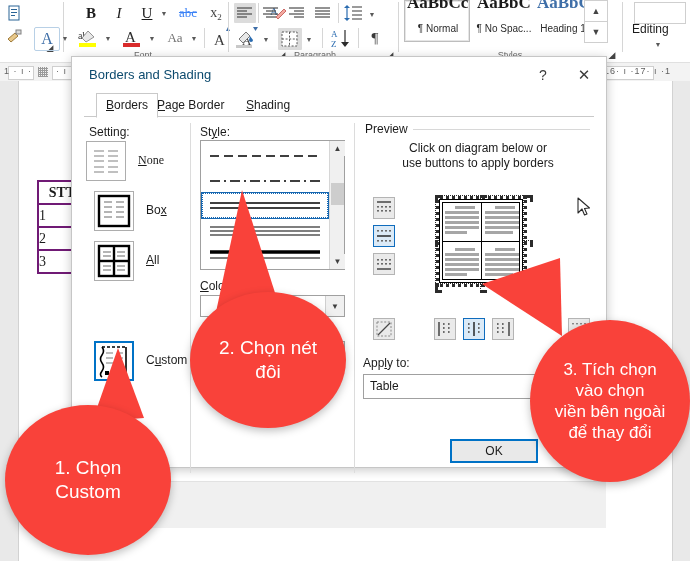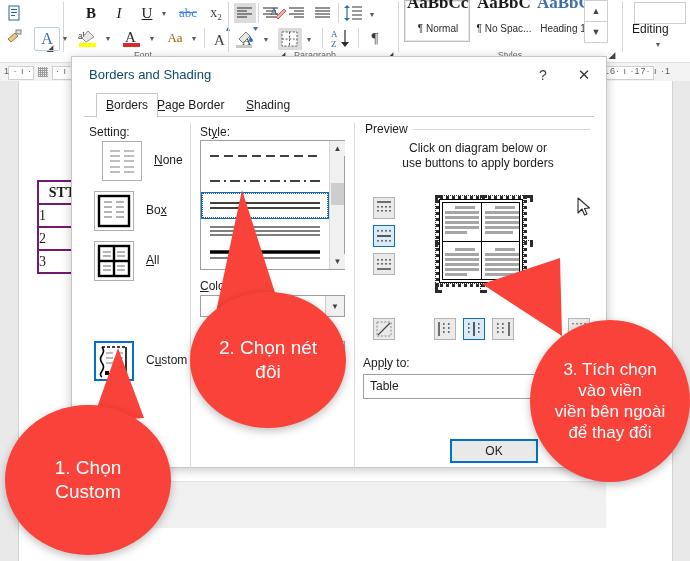--- a/index.html
+++ b/index.html
@@ -178,21 +178,21 @@
       </svg>
   </div>
   <div class="rb-caret" style="left:104px;top:34px;">▼</div>
   <div style="position:absolute;left:120px;top:26px;width:24px;height:24px;">
     <svg width="24" height="24" viewBox="0 0 24 24">
         <text x="5" y="16" font-size="15" font-family="Liberation Serif" fill="#2b2b2b">A</text>
         <rect x="3" y="17" width="17" height="4" fill="#d92b2b"></rect>
       </svg>
   </div>
   <div class="rb-caret" style="left:148px;top:34px;">▼</div>
-  <div class="rb-ico" style="left:162px;top:27px;width:26px;height:22px;font-size:13px;color:#a16207;">Aa</div>
+  <div class="rb-ico" style="left:162px;top:27px;width:26px;height:22px;font-size:13px;color:#737373;">Aa</div>
   <div class="rb-caret" style="left:190px;top:34px;">▼</div>
   <div class="rb-sep" style="left:204px;top:28px;height:20px;"></div>
   <div style="position:absolute;left:212px;top:26px;width:22px;height:24px;">
     <svg width="22" height="24" viewBox="0 0 22 24">
         <text x="2" y="19" font-size="15" font-family="Liberation Serif" fill="#3a3a3a">A</text>
         <path d="M14 5 l4 0 l-2 -4 z" fill="#3f6fa8"></path>
       </svg>
   </div>
   <div style="position:absolute;left:240px;top:26px;width:22px;height:24px;">
     <svg width="22" height="24" viewBox="0 0 22 24">
@@ -371,21 +371,21 @@
     <div class="dlgtab" style="left:165px;">
       <u>S</u><span>hading</span>
     </div>
   </div>
 
   <div class="dlg-vline" style="left:118px;top:66px;height:350px;"></div>
   <div class="dlg-vline" style="left:282px;top:66px;height:350px;"></div>
 
   <div class="sect-lbl" style="left:17px;top:68px;">Setting:</div>
 
-  <div class="set-item" style="left:30px;top:84px;">
+  <div class="set-item" style="left:14px;top:84px;font-family:Liberation Serif, serif;">
     <div class="set-box">
       <svg width="38" height="38" viewBox="0 0 38 38">
           <rect width="38" height="38" fill="#fff"></rect>
           <g fill="#c0c0c0">
             <rect x="7" y="8" width="10" height="2"></rect>
             <rect x="21" y="8" width="10" height="2"></rect>
             <rect x="7" y="13" width="10" height="2"></rect>
             <rect x="21" y="13" width="10" height="2"></rect>
             <rect x="7" y="18" width="10" height="2"></rect>
             <rect x="21" y="18" width="10" height="2"></rect>
@@ -722,17 +722,17 @@
     <span>đôi</span>
   </div>
 </div>
 
 <svg class="ghost" style="left:450px;top:258px;width:120px;height:100px;">
   <polygon points="110,0 32,26 112,78" fill="#f9423a"></polygon>
 </svg>
 <div class="callout" style="left:530px;top:320px;width:160px;height:162px;font-size:17px;">
   <div>
     <span>3. Tích chọn</span><br>
-    <span>vào viền</span><br>
+    <span>vào chọn</span><br>
     <span>viền bên ngoài</span><br>
     <span>để thay đổi</span>
   </div>
 </div>
 
 </body></html>

